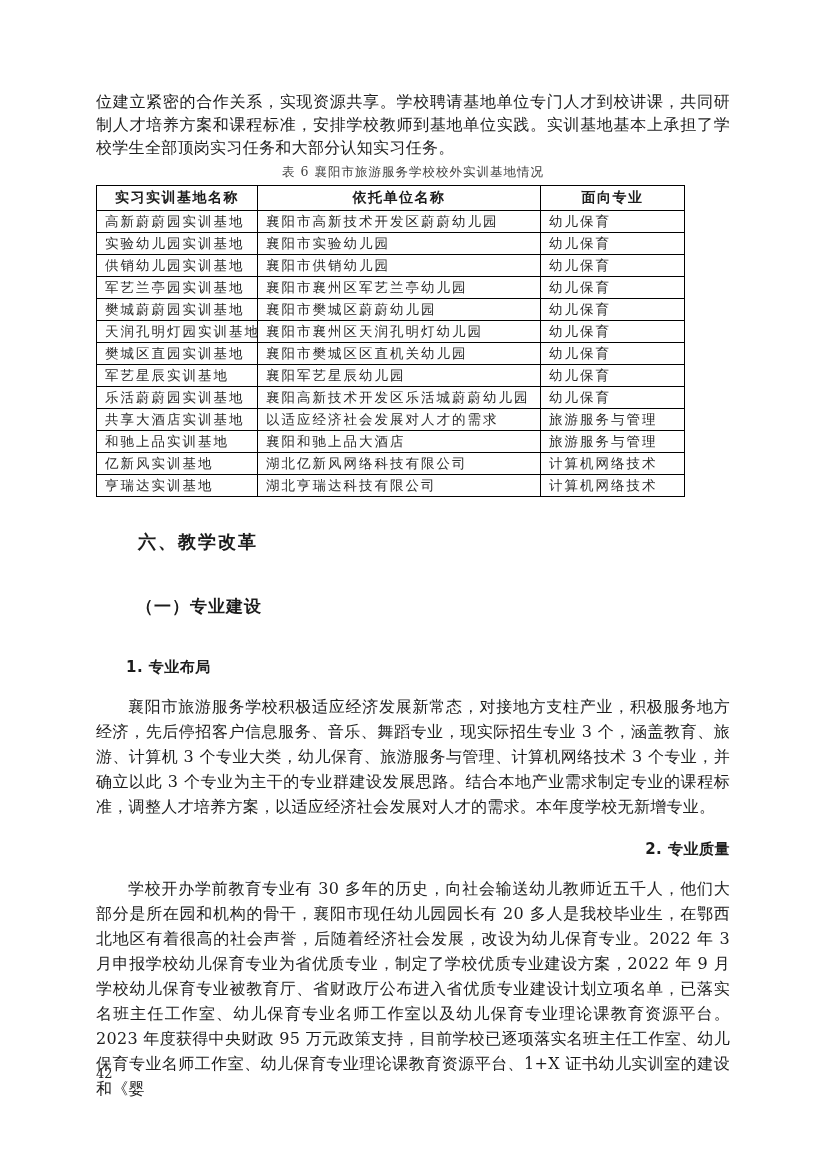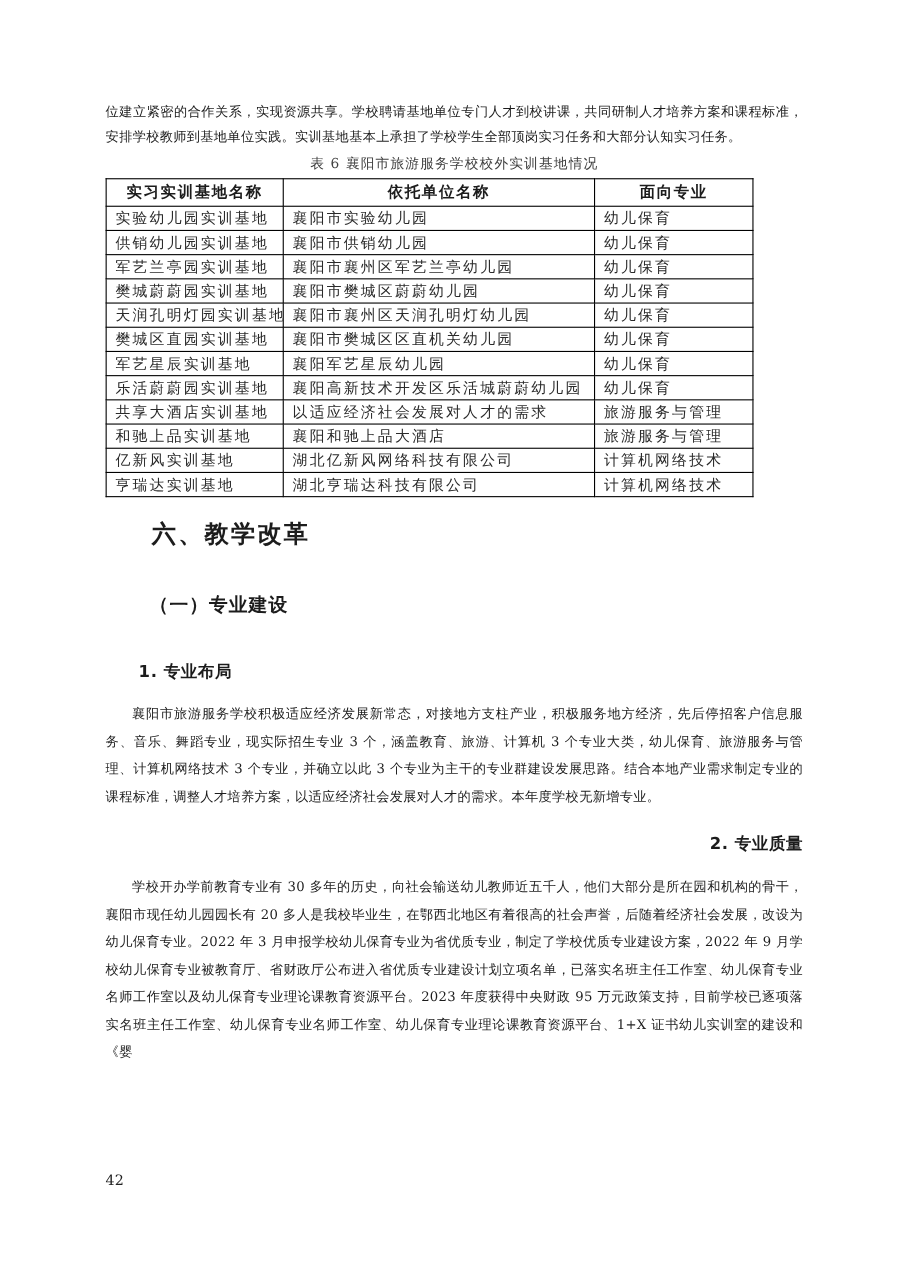--- a/index.html
+++ b/index.html
@@ -12,21 +12,21 @@
     font-family: "DejaVu Serif", "Liberation Serif", serif;
     overflow: hidden;
   }
   .content {
     position: absolute;
     left: 96px;
     top: 90px;
     width: 634px;
   }
   .para {
-    font-size: 12px;
+    font-size: 16px;
     line-height: 23px;
     text-align: justify;
     letter-spacing: 0.3px;
     margin: 0;
   }
   .para.indent {
     text-indent: 2em;
     line-height: 25px;
     margin-top: 17px;
   }
@@ -56,27 +56,27 @@
     border: 1px solid #000;
     font-size: 13.5px;
     letter-spacing: 2px;
     height: 21px;
     padding: 0 8px;
     white-space: nowrap;
     overflow: hidden;
     color: #2a2a2a;
   }
   .h1 {
-    font-family: Liberation Sans, sans-serif;
-    font-weight: bold;
-    font-size: 22px;
+    font-family: Liberation Mono, monospace;
+    font-weight: bold;
+    font-size: 18px;
     line-height: 28px;
     letter-spacing: 2px;
     padding-left: 42px;
-    margin-top: 20px;
+    margin-top: 32px;
   }
   .h2 {
     font-family: Liberation Serif, serif;
     font-weight: bold;
     font-size: 17px;
     line-height: 22px;
     letter-spacing: 1px;
     padding-left: 40px;
     margin-top: 39px;
   }
@@ -118,20 +118,25 @@
       </colgroup>
       <thead>
         <tr>
           <th>实习实训基地名称</th>
           <th>依托单位名称</th>
           <th>面向专业</th>
         </tr>
       </thead>
       <tbody id="table-body">
           <tr>
+            <td>高新蔚蔚园实训基地</td>
+            <td>襄阳市高新技术开发区蔚蔚幼儿园</td>
+            <td>幼儿保育</td>
+          </tr>
+          <tr>
             <td>实验幼儿园实训基地</td>
             <td>襄阳市实验幼儿园</td>
             <td>幼儿保育</td>
           </tr>
           <tr>
             <td>供销幼儿园实训基地</td>
             <td>襄阳市供销幼儿园</td>
             <td>幼儿保育</td>
           </tr>
           <tr>

